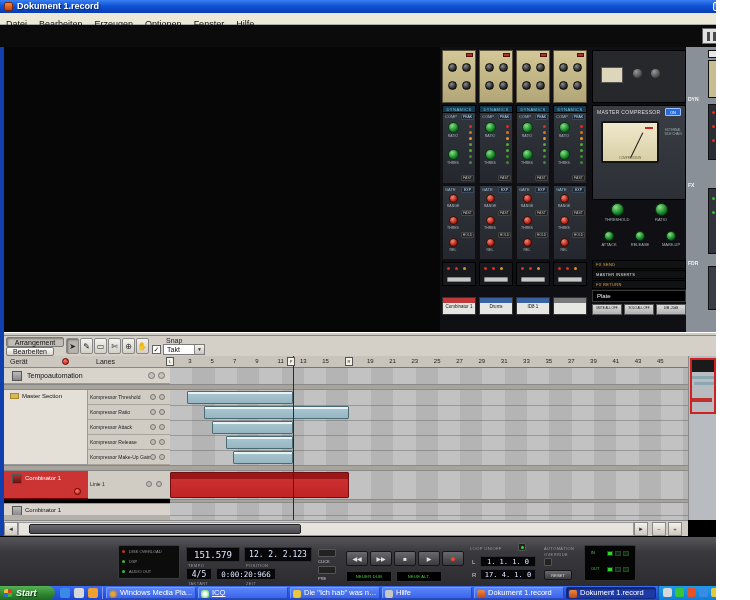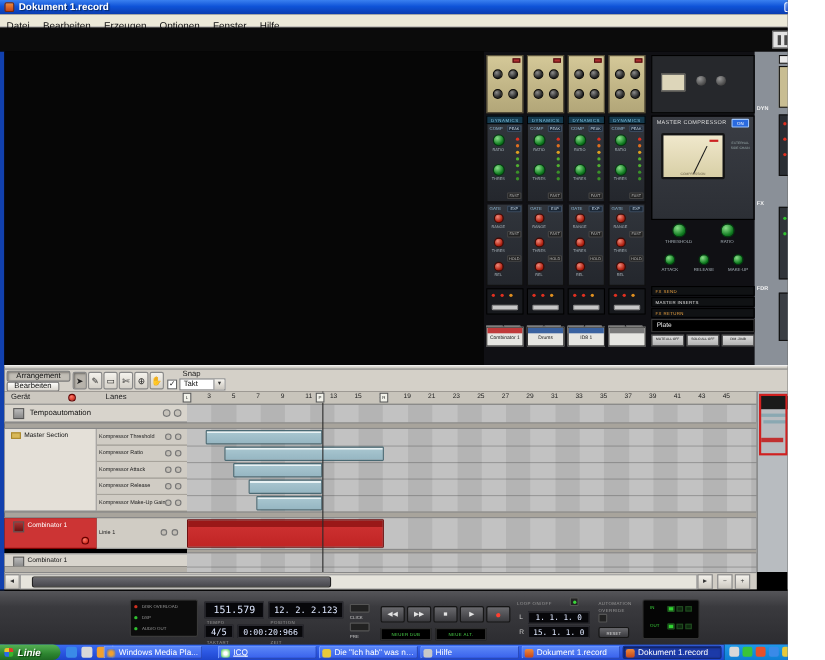--- a/index.html
+++ b/index.html
@@ -404,21 +404,21 @@
   <div class="dubbox abs" style="left:346px;top:571px">NEUER DUB</div>
   <div class="dubbox abs" style="left:396px;top:571px">NEUE ALT.</div>
 
   <div class="tlabel abs" style="left:470px;top:546px">LOOP ON/OFF</div>
   <div class="ledbtn abs" style="left:518px;top:543px">
       <i></i>
     </div>
   <div class="tlabel abs" style="left:472px;top:559px;font-size:6px;color:#ccc">L</div>
   <div class="lcd abs" style="left:480px;top:556px;width:56px;height:11px;font-size:7px;line-height:10px">1. 1. 1. 0</div>
   <div class="tlabel abs" style="left:472px;top:572px;font-size:6px;color:#ccc">R</div>
-  <div class="lcd abs" style="left:480px;top:569px;width:56px;height:11px;font-size:7px;line-height:10px">15. 1. 1. 0</div>
+  <div class="lcd abs" style="left:480px;top:569px;width:56px;height:11px;font-size:7px;line-height:10px">17. 4. 1. 0</div>
 
   <div class="tlabel abs" style="left:544px;top:546px">AUTOMATION</div>
   <div class="tlabel abs" style="left:544px;top:552px">OVERRIDE</div>
   <div class="ledbtn abs" style="left:544px;top:558px"></div>
   <div class="abs" style="left:544px;top:570px;width:28px;height:10px;background:linear-gradient(#6a6a6e,#3a3a3e);border:1px solid #161616;color:#ddd;font-size:4px;text-align:center;line-height:9px;border-radius:2px">RESET</div>
 
   <div id="midi-panel" class="abs">
     <div class="mrow2">
       <span>IN</span>
       <span class="mcell on" style="left:22px"></span>
@@ -429,35 +429,35 @@
       <span>OUT</span>
       <span class="mcell on" style="left:22px"></span>
       <span class="mcell" style="left:30px"></span>
       <span class="mcell" style="left:38px"></span>
     </div>
   </div>
 
   <div id="taskbar" class="abs">
     <div id="startbtn" class="abs">
       <div id="start-flag"></div>
-      <span>Linie</span>
+      <span>Start</span>
     </div>
     <div id="ql-div" class="abs"></div>
     <div id="tray" class="abs">
       <div id="clock">20:54</div>
     <div class="tray-icon" style="position: absolute; left: 4px; background: rgb(216, 216, 216);"></div>
         <div class="tray-icon" style="position: absolute; left: 16px; background: rgb(58, 196, 58);"></div>
         <div class="tray-icon" style="position: absolute; left: 28px; background: rgb(232, 80, 42);"></div>
         <div class="tray-icon" style="position: absolute; left: 40px; background: rgb(58, 138, 232);"></div>
         <div class="tray-icon" style="position: absolute; left: 52px; background: rgb(232, 200, 58);"></div>
       </div>
   <div class="ql-icon" style="position: absolute; left: 60px; background: rgb(58, 138, 232);"></div>
       <div class="ql-icon" style="position: absolute; left: 74px; background: rgb(216, 216, 216);"></div>
       <div class="ql-icon" style="position: absolute; left: 88px; background: rgb(240, 160, 48);"></div>
-      <div class="taskbtn" style="position: absolute; left: 94px;"><span class="task-icon ic-wmp"></span><span style="position: static;">Windows Media Pla...</span></div>
+      <div class="taskbtn" style="position: absolute; left: 106px;"><span class="task-icon ic-wmp"></span><span style="position: static;">Windows Media Pla...</span></div>
       <div class="taskbtn" style="position: absolute; left: 198px;"><span class="task-icon ic-icq"></span><span style="position: static; text-decoration: underline;">ICQ</span></div>
       <div class="taskbtn" style="position: absolute; left: 290px;"><span class="task-icon ic-message"></span><span style="position: static;">Die "Ich hab" was ne...</span></div>
       <div class="taskbtn" style="position: absolute; left: 382px;"><span class="task-icon ic-sound"></span><span style="position: static;">Hilfe</span></div>
       <div class="taskbtn" style="position: absolute; left: 474px;"><span class="task-icon ic-record"></span><span style="position: static;">Dokument 1.record</span></div>
       <div class="taskbtn active" style="position: absolute; left: 566px;"><span class="task-icon ic-record"></span><span style="position: static;">Dokument 1.record</span></div>
     </div>
 
 <div class="abs eq-mod" style="position: absolute; left: 442px; top: 50px; width: 34px; height: 53px;">
       <div class="eq-btn"></div>
       <div class="eq-knob" style="position: absolute; left: 5px; top: 12px;"></div>

